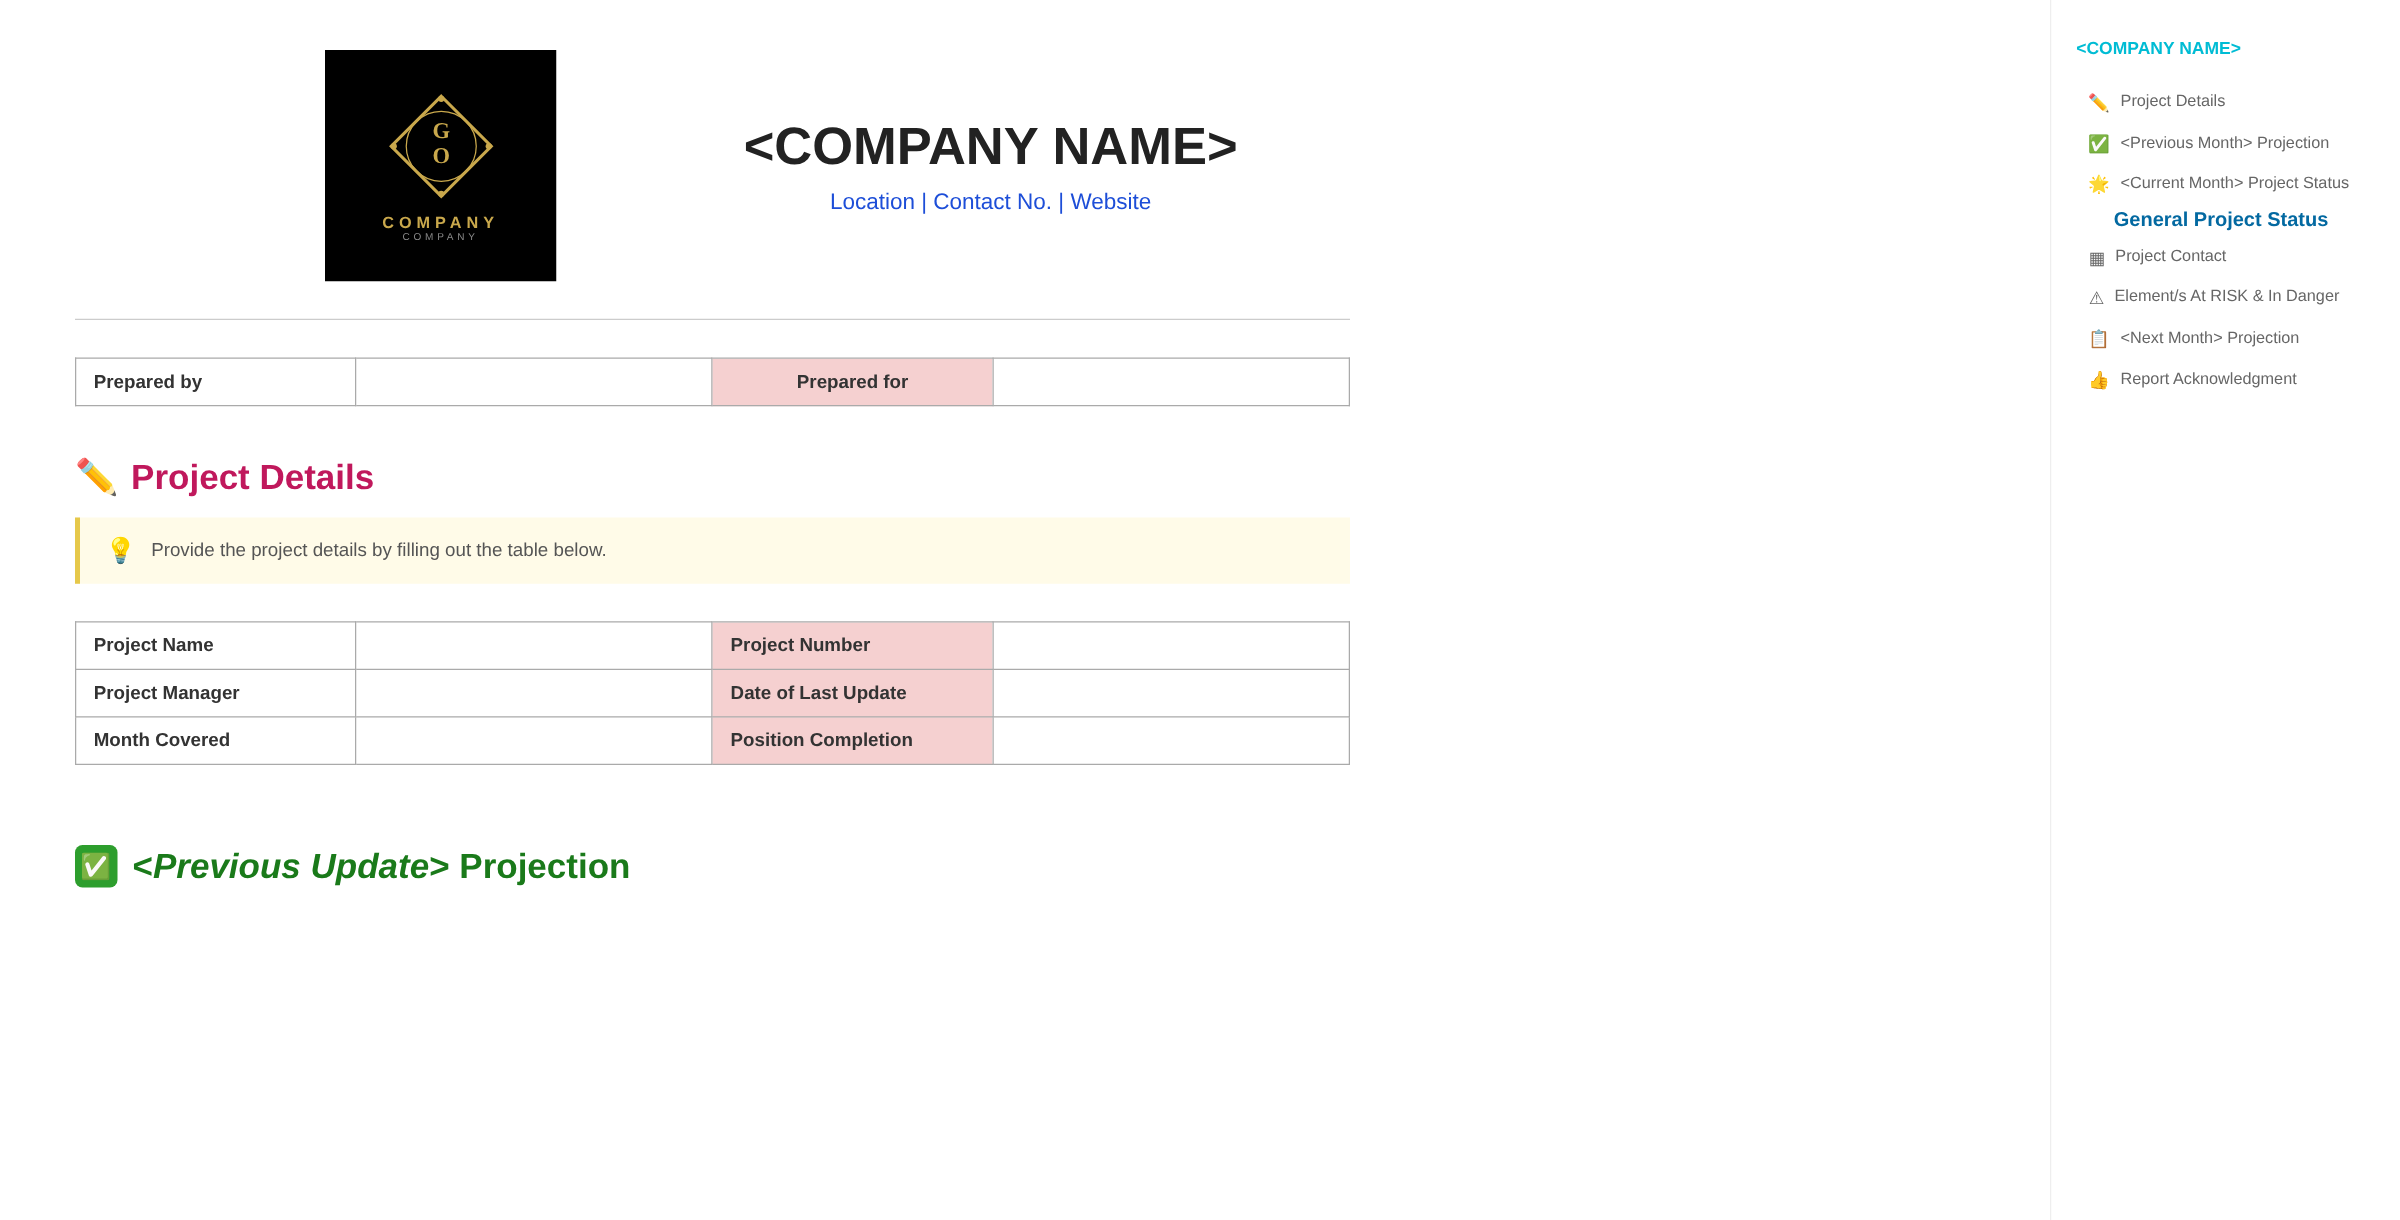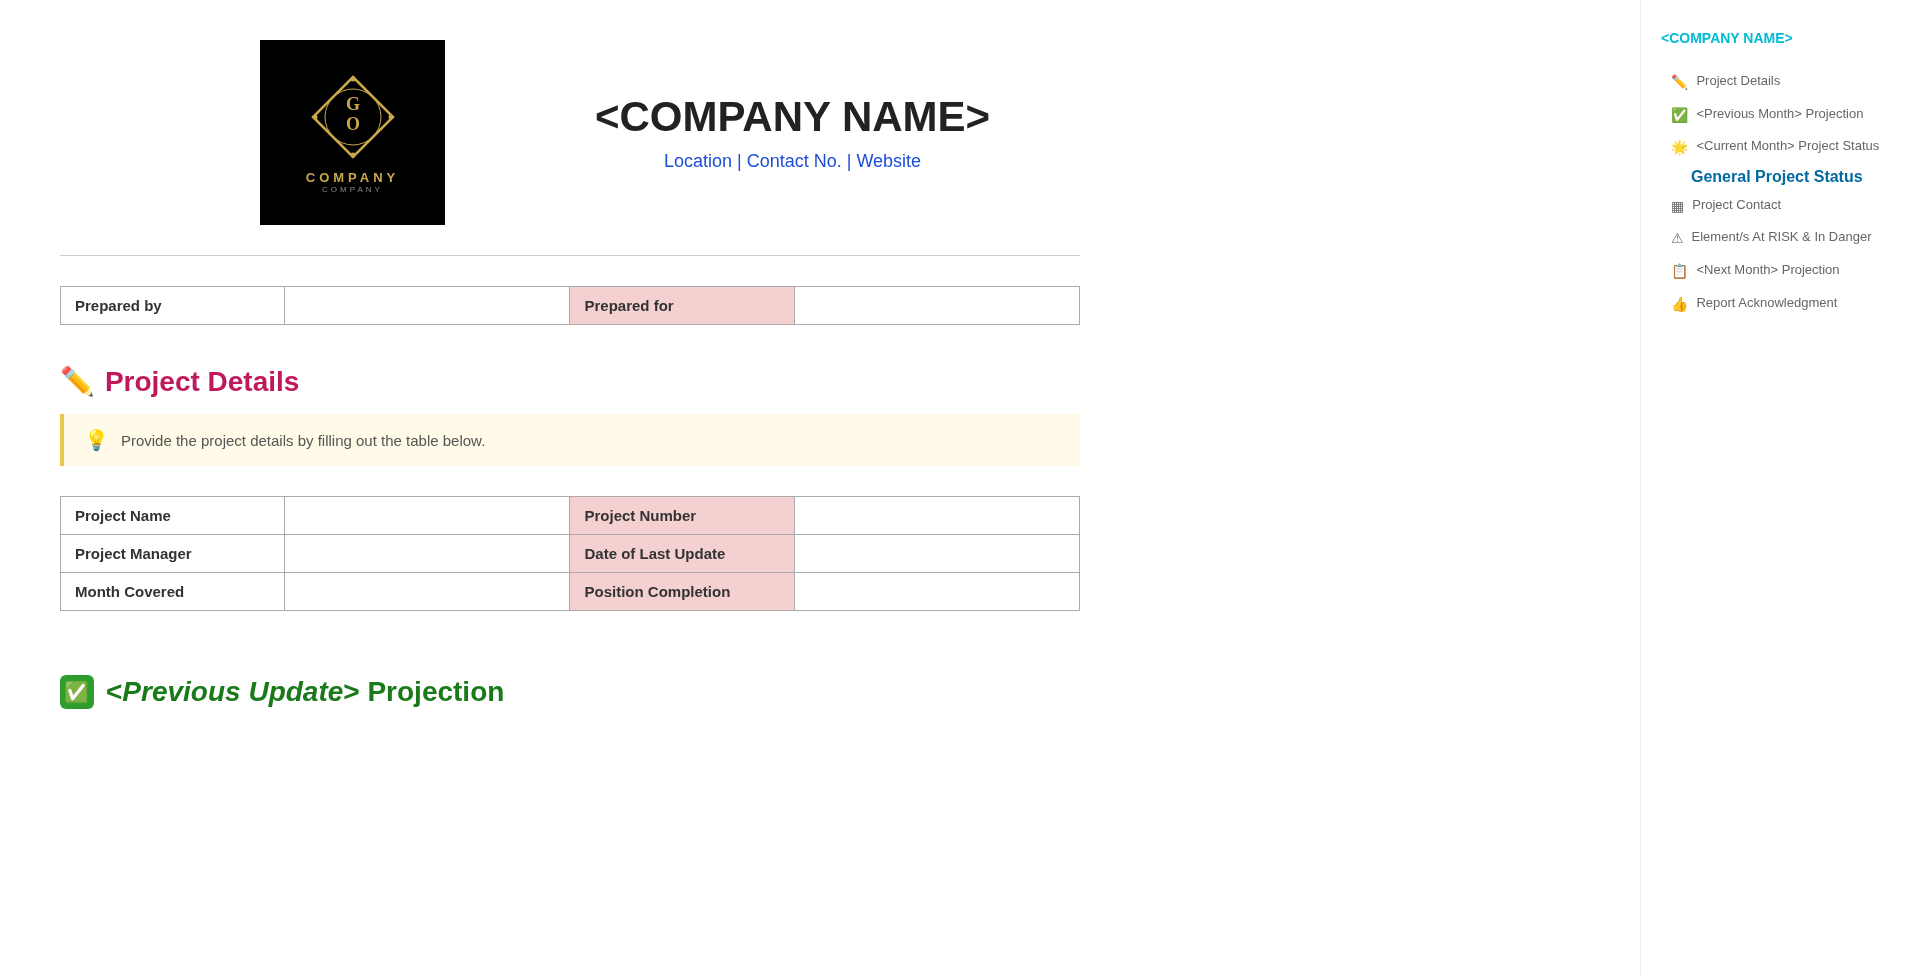--- a/index.html
+++ b/index.html
@@ -112,20 +112,21 @@
 
     .info-table .value-cell {
       width: 28%;
       background: #fff;
     }
 
     .info-table .label-cell-right {
       font-weight: bold;
       background: #f5d0d0;
       width: 22%;
+      text-align: center;
     }
 
     .info-table .value-cell-right {
       width: 28%;
       background: #fff;
     }
 
     
     .section-header {
       display: flex;

